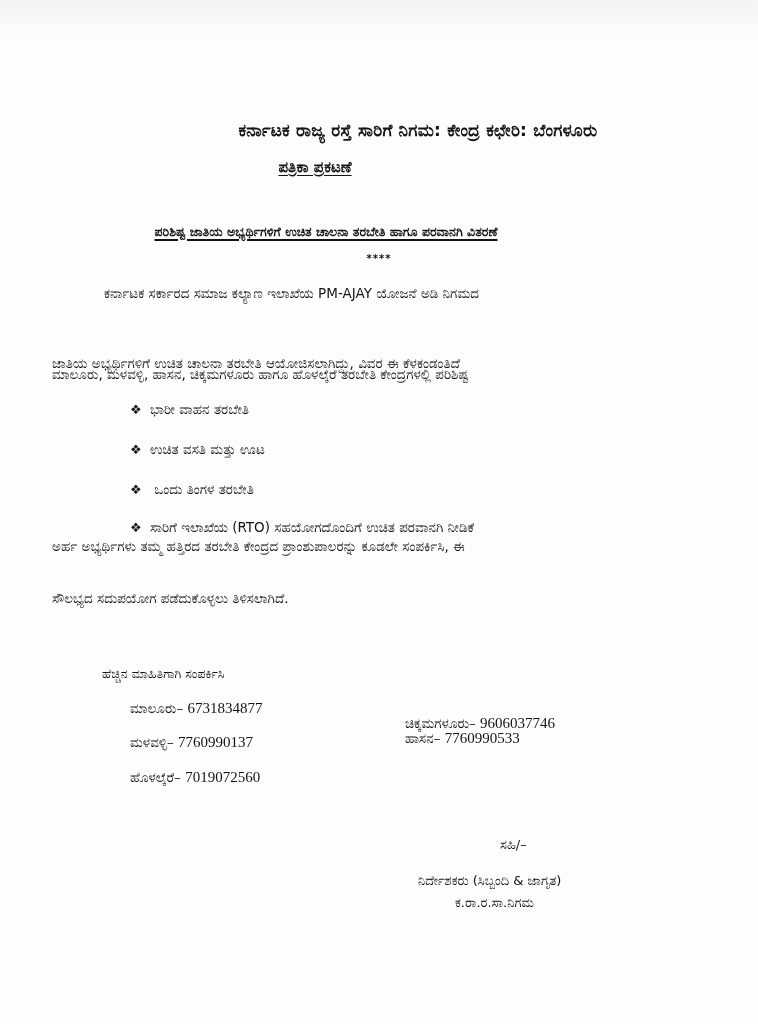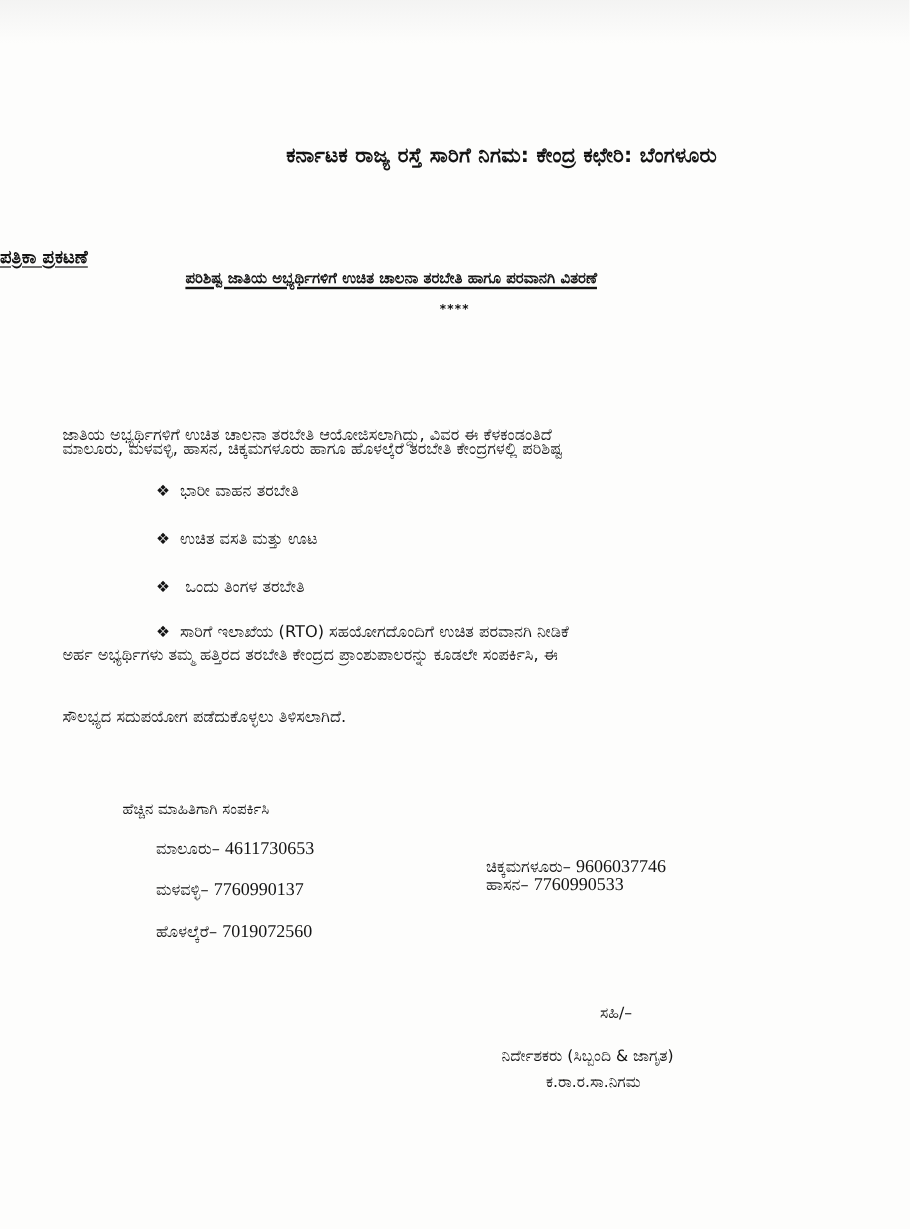--- a/index.html
+++ b/index.html
@@ -15,22 +15,22 @@
     position: absolute; top: 0; left: 0; right: 0; height: 36px;
     background: linear-gradient(to bottom, rgba(200,200,200,0.18), rgba(255,255,255,0));
   }
   .page { position: absolute; left: 0; top: 0; width: 758px; height: 1024px; }
   .abs { position: absolute; white-space: nowrap; }
   .title {
     left: 0; width: 758px; text-align: center;
     font-weight: bold; font-size: 17px; letter-spacing: 0.2px; padding-left: 39px;
   }
   .subtitle {
-    left: 0; width: 630px; text-align: left;
-    font-weight: bold; font-size: 15px; margin-top: 47px;
+    left: 0; width: 630px; text-align: center;
+    font-weight: bold; font-size: 15px;
   }
   .subtitle span { text-decoration: underline; text-underline-offset: 3px; }
   .heading2 {
     left: 0; width: 652px; text-align: center;
     font-weight: bold; font-size: 12.5px;
   }
   .heading2 span { text-decoration: underline; text-decoration-thickness: 1.5px; text-underline-offset: 3px; }
   .stars { left: 0; width: 758px; text-align: center; font-weight: bold; font-size: 10px; letter-spacing: 1px; }
   .para { font-size: 13.5px; line-height: 1; }
   .bullet { font-size: 13.5px; }
@@ -45,20 +45,21 @@
 <div class="bleed"></div>
 
 <div class="page">
 
   <div class="abs title" style="top:120px;">ಕರ್ನಾಟಕ ರಾಜ್ಯ ರಸ್ತೆ ಸಾರಿಗೆ ನಿಗಮ: ಕೇಂದ್ರ ಕಛೇರಿ: ಬೆಂಗಳೂರು</div>
   <div class="abs subtitle" style="top:158px;"><span>ಪತ್ರಿಕಾ ಪ್ರಕಟಣೆ</span></div>
 
   <div class="abs heading2" style="top:224px;"><span>ಪರಿಶಿಷ್ಟ ಜಾತಿಯ ಅಭ್ಯರ್ಥಿಗಳಿಗೆ ಉಚಿತ ಚಾಲನಾ ತರಬೇತಿ ಹಾಗೂ ಪರವಾನಗಿ ವಿತರಣೆ</span></div>
   <div class="abs stars" style="top:253px;">****</div>
 
+  <div class="abs para" style="top:287px; left:104px;">ಕರ್ನಾಟಕ ಸರ್ಕಾರದ ಸಮಾಜ ಕಲ್ಯಾಣ ಇಲಾಖೆಯ PM-AJAY ಯೋಜನೆ ಅಡಿ ನಿಗಮದ</div>
   <div class="abs para" style="top:322px; left:52px;margin-top:46px;">ಮಾಲೂರು, ಮಳವಳ್ಳಿ, ಹಾಸನ, ಚಿಕ್ಕಮಗಳೂರು ಹಾಗೂ ಹೊಳಲ್ಕೆರೆ ತರಬೇತಿ ಕೇಂದ್ರಗಳಲ್ಲಿ ಪರಿಶಿಷ್ಟ</div>
   <div class="abs para" style="top:357px; left:52px;">ಜಾತಿಯ ಅಭ್ಯರ್ಥಿಗಳಿಗೆ ಉಚಿತ ಚಾಲನಾ ತರಬೇತಿ ಆಯೋಜಿಸಲಾಗಿದ್ದು, ವಿವರ ಈ ಕೆಳಕಂಡಂತಿದೆ</div>
 
   <div class="abs bullet" style="top:401px; left:130px;">
     <span class="mark">❖</span><span>ಭಾರೀ ವಾಹನ ತರಬೇತಿ</span>
   </div>
   <div class="abs bullet" style="top:441px; left:130px;">
     <span class="mark">❖</span><span>ಉಚಿತ ವಸತಿ ಮತ್ತು ಊಟ</span>
   </div>
   <div class="abs bullet" style="top:481px; left:130px;">
@@ -67,21 +68,21 @@
   <div class="abs bullet" style="top:519px; left:130px;">
     <span class="mark">❖</span><span>ಸಾರಿಗೆ ಇಲಾಖೆಯ (RTO) ಸಹಯೋಗದೊಂದಿಗೆ ಉಚಿತ ಪರವಾನಗಿ ನೀಡಿಕೆ</span>
   </div>
 
   <div class="abs para" style="top:540px; left:52px;">ಅರ್ಹ ಅಭ್ಯರ್ಥಿಗಳು ತಮ್ಮ ಹತ್ತಿರದ ತರಬೇತಿ ಕೇಂದ್ರದ ಪ್ರಾಂಶುಪಾಲರನ್ನು ಕೂಡಲೇ ಸಂಪರ್ಕಿಸಿ, ಈ</div>
   <div class="abs para" style="top:592px; left:52px;">ಸೌಲಭ್ಯದ ಸದುಪಯೋಗ ಪಡೆದುಕೊಳ್ಳಲು ತಿಳಿಸಲಾಗಿದೆ.</div>
 
   <div class="abs contact" style="top:666px; left:102px; font-size:12.5px;">ಹೆಚ್ಚಿನ ಮಾಹಿತಿಗಾಗಿ ಸಂಪರ್ಕಿಸಿ</div>
 
   <div class="abs contact" style="top:700px; left:130px;">
-    <span>ಮಾಲೂರು–</span> <span class="num">4611730653</span>
+    <span>ಮಾಲೂರು–</span> <span class="num">6731834877</span>
   </div>
   <div class="abs contact" style="top:734px; left:130px;">
     <span>ಮಳವಳ್ಳಿ–</span> <span class="num">7760990137</span>
   </div>
   <div class="abs contact" style="top:769px; left:130px;">
     <span>ಹೊಳಲ್ಕೆರೆ–</span> <span class="num">7019072560</span>
   </div>
 
   <div class="abs contact" style="top:694px; left:405px;margin-top:21px;">
     <span>ಚಿಕ್ಕಮಗಳೂರು–</span> <span class="num">9606037746</span>

